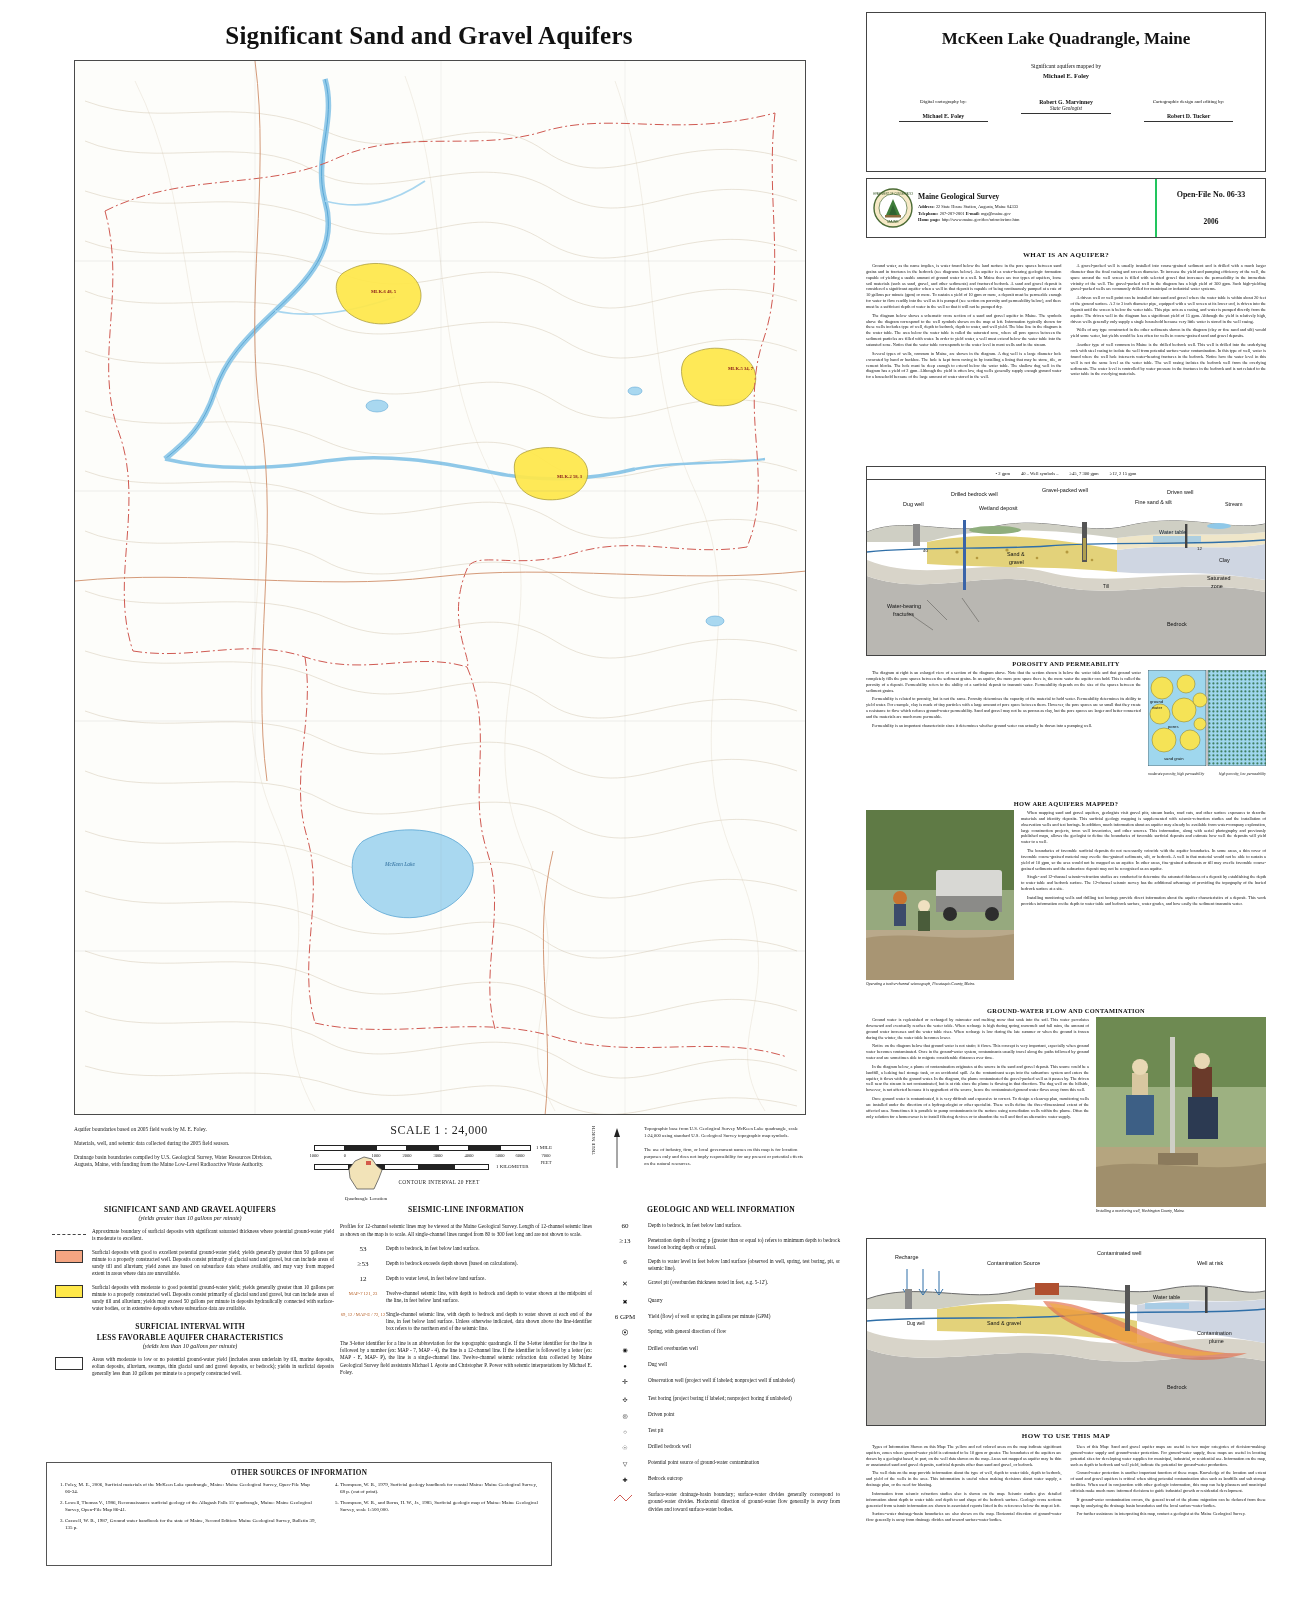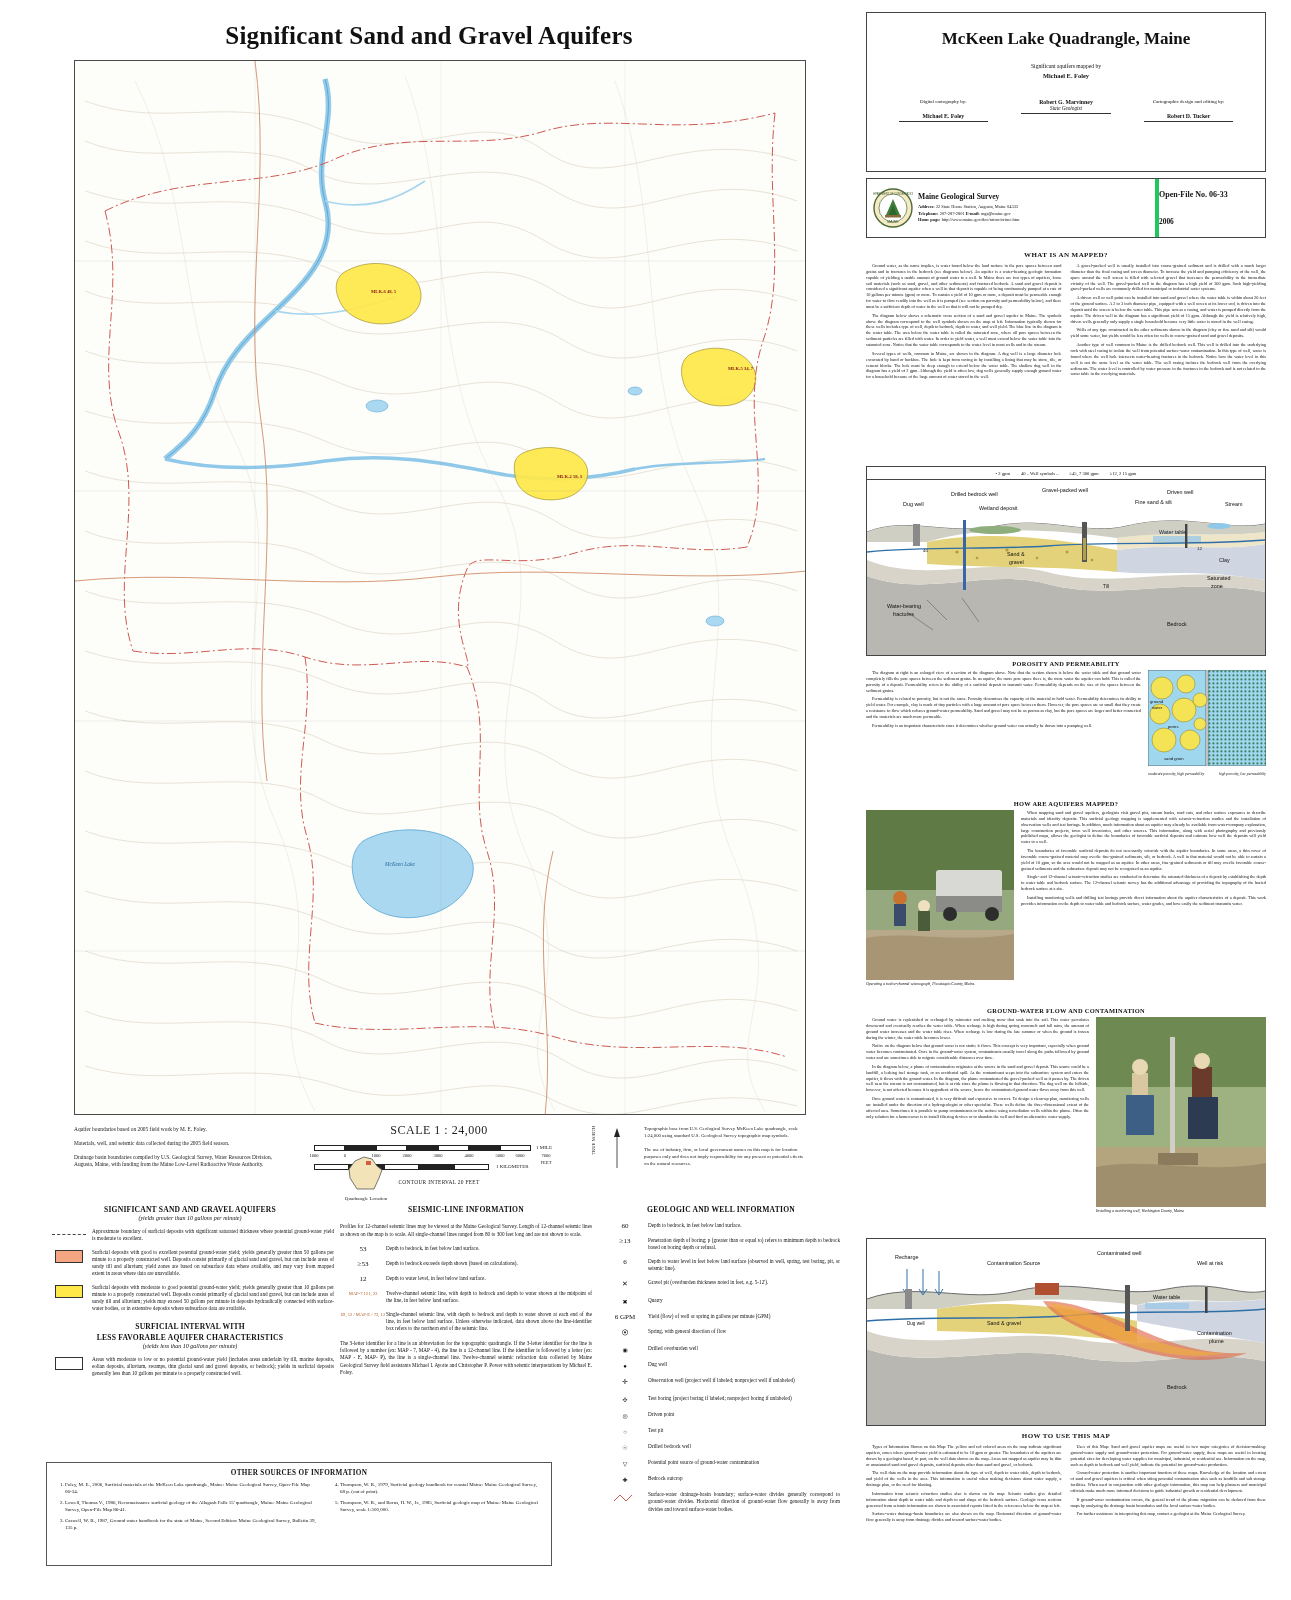--- a/index.html
+++ b/index.html
@@ -84,21 +84,21 @@
   .credit .ital { font-style:italic; font-size:5.2px; }
   .credit .line { border-top:.7px solid #333; width:74%; margin:2px auto 0; }
 
   .mgs-box { position:absolute; left:8px; top:178px; width:400px; height:60px; display:flex; }
   .mgs-left { flex:1; display:flex; align-items:center; padding:4px 6px; }
   .mgs-logo { width:40px; height:40px; flex:0 0 40px; }
   .mgs-text { margin-left:5px; }
   .mgs-name { font-weight:bold; font-size:7.6px; }
   .mgs-lines { font-size:4.4px; line-height:1.45; margin-top:3px; }
   .mgs-lines b { font-weight:bold; }
-  .mgs-right { width:110px; border-left:4px solid #22c55e; display:flex; flex-direction:column; justify-content:center; }
+  .mgs-right { width:110px; border-left:2px solid #22c55e; display:flex; flex-direction:column; align-items:center; justify-content:center; }
   .of-num { font-weight:bold; font-size:8px; }
   .of-year { font-weight:bold; font-size:7.4px; margin-top:18px; }
 
   .sec-head { text-align:center; font-weight:bold; font-size:7px; letter-spacing:.4px; margin:7px 0 4px; }
   .cols2 { display:flex; gap:9px; font-size:4.3px; line-height:1.36; text-align:justify; }
   .cols2 > div { flex:1; }
   .cols2 p { margin:0 0 3px; text-indent:6px; }
   .aquifer-text { position:absolute; left:8px; top:244px; width:400px; }
 
   .diagram-box { position:absolute; left:8px; top:466px; width:400px; height:190px; border:1px solid #444; overflow:hidden; background:#fff; }
@@ -530,21 +530,21 @@
           </div>
         </div>
       </div>
       <div class="mgs-right">
         <div class="of-num">Open-File No. 06-33</div>
         <div class="of-year">2006</div>
       </div>
     </div>
 
     <div class="aquifer-text">
-      <div class="sec-head">WHAT IS AN MAPPED?</div>
+      <div class="sec-head">WHAT IS AN AQUIFER?</div>
       <div class="cols2">
         <div>
           <p>Ground water, as the name implies, is water found below the land surface in the pore spaces between sand grains and in fractures in the bedrock (see diagrams below). An aquifer is a water-bearing geologic formation capable of yielding a usable amount of ground water to a well. In Maine there are two types of aquifers, loose soil materials (such as sand, gravel, and other sediments) and fractured bedrock. A sand and gravel deposit is considered a significant aquifer when a well in that deposit is capable of being continuously pumped at a rate of 10 gallons per minute (gpm) or more. To sustain a yield of 10 gpm or more, a deposit must be permeable enough for water to flow readily into the well as it is pumped (see section on porosity and permeability below), and there must be a sufficient depth of water in the well so that it will not be pumped dry.</p>
           <p>The diagram below shows a schematic cross section of a sand and gravel aquifer in Maine. The symbols above the diagram correspond to the well symbols shown on the map at left. Information typically shown for these wells includes type of well, depth to bedrock, depth to water, and well yield. The blue line in the diagram is the water table. The area below the water table is called the saturated zone, where all pore spaces between the sediment particles are filled with water. In order to yield water, a well must extend below the water table into the saturated zone. Notice that the water table corresponds to the water level in most wells and in the stream.</p>
           <p>Several types of wells, common in Maine, are shown in the diagram. A dug well is a large diameter hole excavated by hand or backhoe. The hole is kept from caving in by installing a lining that may be stone, tile, or cement blocks. The hole must be deep enough to extend below the water table. The shallow dug well in the diagram has a yield of 2 gpm. Although the yield is often low, dug wells generally supply enough ground water for a household because of the large amount of water stored in the well.</p>
         </div>
         <div>
           <p>A gravel-packed well is usually installed into coarse-grained sediment and is drilled with a much larger diameter than the final casing and screen diameter. To increase the yield and pumping efficiency of the well, the space around the well screen is filled with selected gravel that increases the permeability in the immediate vicinity of the well. The gravel-packed well in the diagram has a high yield of 300 gpm. Such high-yielding gravel-packed wells are commonly drilled for municipal or industrial water systems.</p>
           <p>A driven well or well point can be installed into sand and gravel where the water table is within about 20 feet of the ground surface. A 2 to 3 inch diameter pipe, equipped with a well screen at its lower end, is driven into the deposit until the screen is below the water table. This pipe acts as a casing, and water is pumped directly from the aquifer. The driven well in the diagram has a significant yield of 15 gpm. Although the yield is relatively high, driven wells generally only supply a single household because very little water is stored in the well casing.</p>
           <p>Wells of any type constructed in the other sediments shown in the diagram (clay or fine sand and silt) would yield some water, but yields would be less often far wells in coarse-grained sand and gravel deposits.</p>

